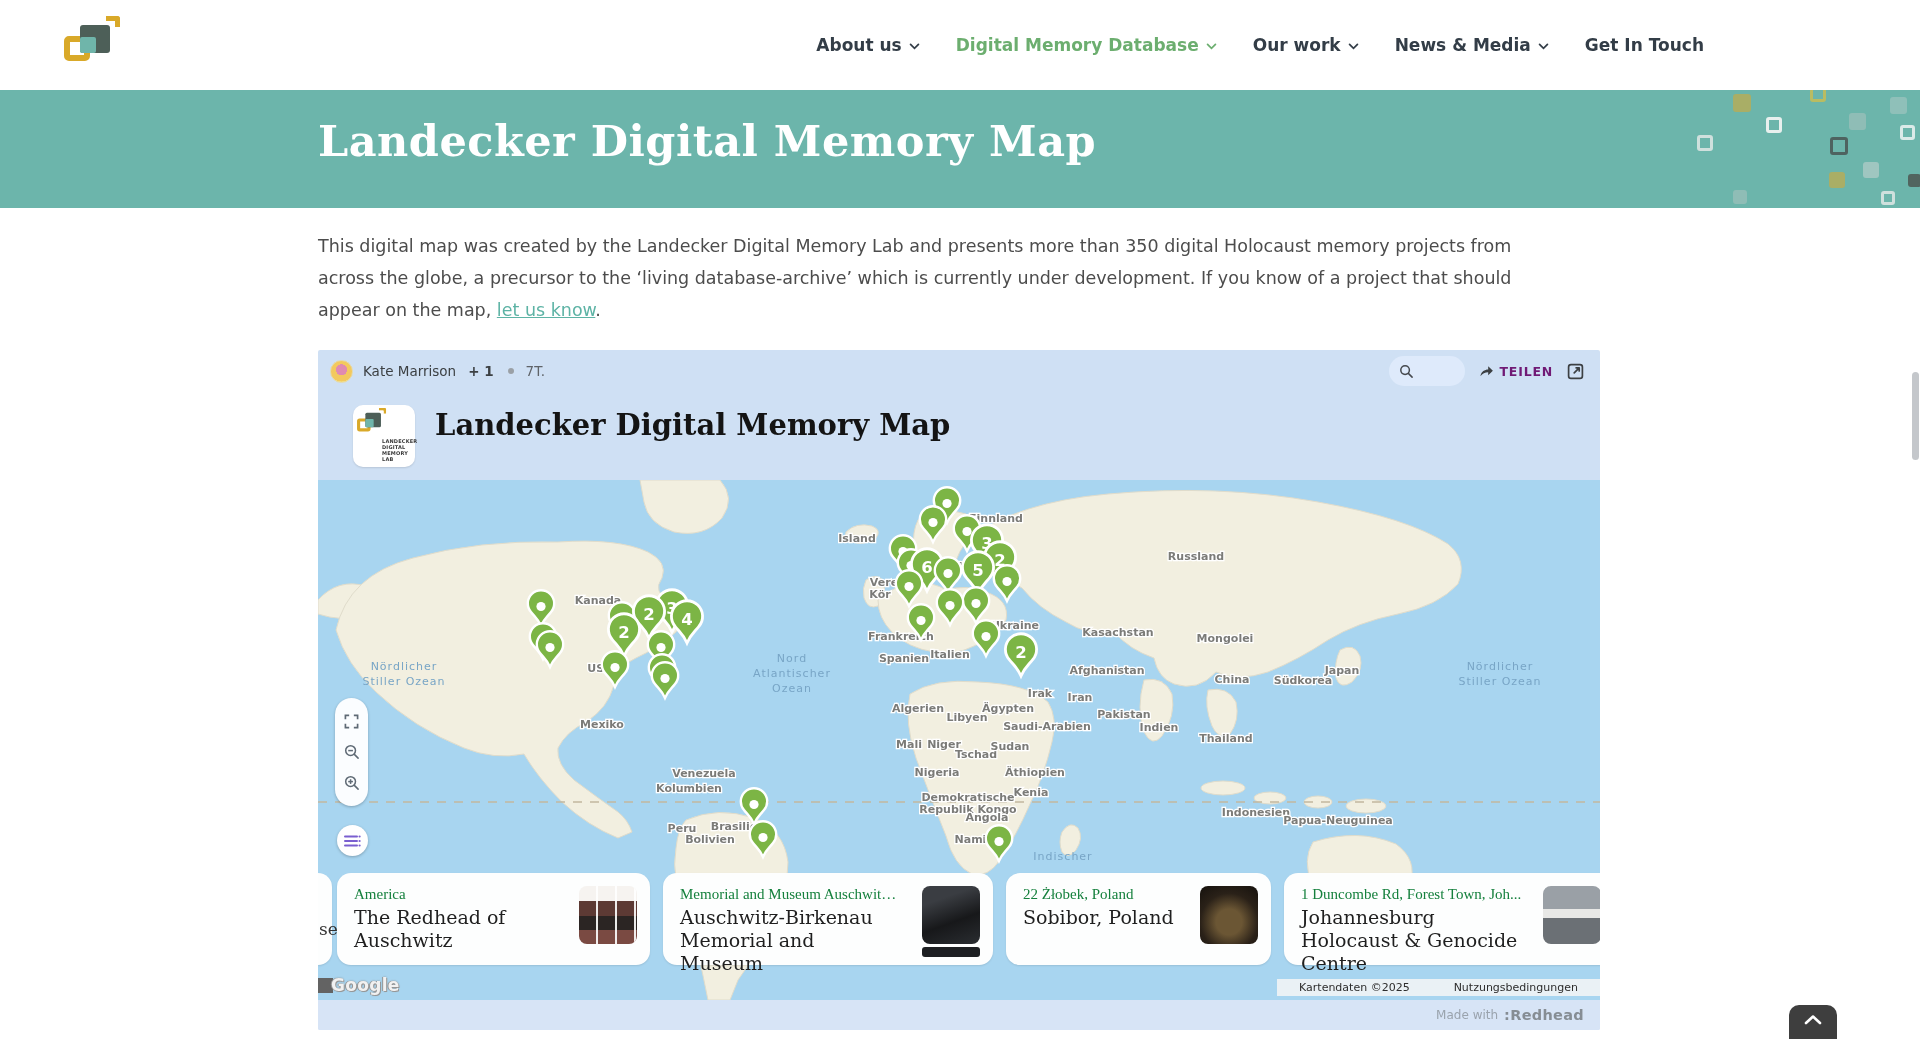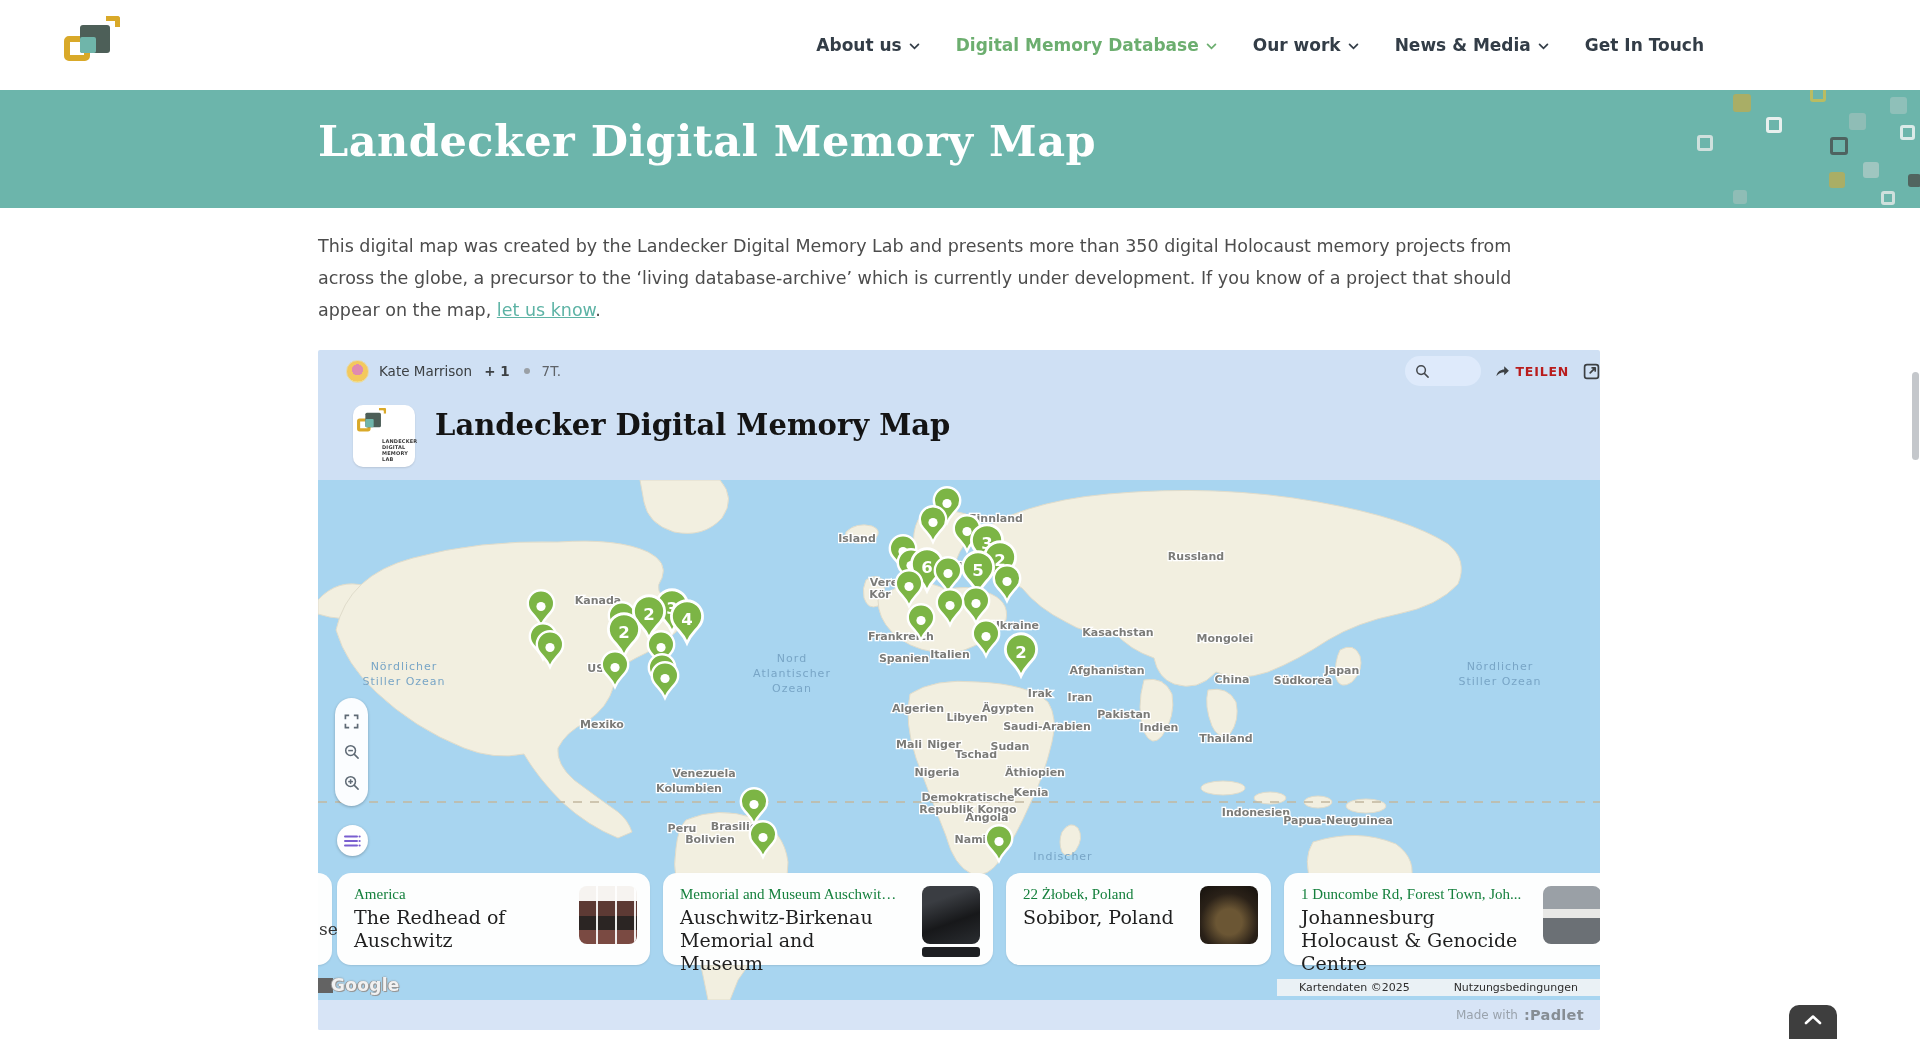--- a/index.html
+++ b/index.html
@@ -26,31 +26,31 @@
   .sq { position:absolute; border-radius:3px; }
   .sq.o { background:transparent !important; border:3px solid; }
 
   
   .intro { position:absolute; left:318px; top:230px; width:1252px; font-size:17.5px; line-height:32px; color:#4c4c4c; }
   .intro a { color:#5db3a5; text-decoration:underline; cursor:pointer; }
 
   
   .embed { position:absolute; left:318px; top:350px; width:1282px; height:680px; background:#cfe0f4; border-radius:2px; overflow:hidden; }
 
-  .embed-head { position:absolute; left:16px; top:0; width:100%; height:40px; display:flex; align-items:center; padding:2px 16px 0 12px; }
+  .embed-head { position:absolute; left:0; top:0; width:100%; height:40px; display:flex; align-items:center; padding:2px 16px 0 12px; }
   .avatar { width:23px; height:23px; border-radius:50%; flex:none;
             background:radial-gradient(circle at 50% 42%, #e08bb0 0 34%, #f3c95d 35% 72%, #f6df7a 73%); border:1px solid #e6d9a8; }
   .author { margin-left:10px; font-size:13.5px; color:#3c4043; }
   .author-extra { margin-left:12px; font-size:13.5px; color:#3c4043; font-weight:600; }
   .dot-sep { width:6px; height:6px; border-radius:50%; background:#9aa0a6; margin:0 12px 0 14px; }
   .views { font-size:13.5px; color:#5f6368; }
   .head-right { margin-left:auto; display:flex; align-items:center; gap:14px; }
   .search-pill { width:76px; height:30px; background:#deeafb; border-radius:15px; display:flex; align-items:center; padding-left:10px; cursor:pointer; }
   .share-btn { display:flex; align-items:center; gap:6px; cursor:pointer; }
-  .share-label { font-size:12.5px; font-weight:700; letter-spacing:.8px; color:#b91c1c; }
+  .share-label { font-size:12.5px; font-weight:700; letter-spacing:.8px; color:#701a75; }
   .ext-btn { cursor:pointer; display:flex; }
 
   .embed-titlebar { position:absolute; left:0; top:40px; width:100%; height:90px; }
   .embed-tile { position:absolute; left:35px; top:15px; width:62px; height:62px; background:#fff; border-radius:10px;
                 box-shadow:0 1px 2px rgba(0,0,0,.12); }
   .tile-mark { position:absolute; left:3px; top:3px; transform:scale(.52); transform-origin:0 0; }
   .tile-text { position:absolute; left:29px; top:33px; font-size:5px; line-height:6px; font-weight:700; color:#3a3a3a; letter-spacing:.2px; }
   .embed-title { position:absolute; left:117px; top:18px; font-family:"DejaVu Serif","Liberation Serif",serif;
                  font-weight:700; font-size:29px; color:#141414; }
 
@@ -511,21 +511,21 @@
       <div class="g-dark"></div>
       <div class="g-text">Google</div>
       <div class="attr-strip">
         <span>Kartendaten ©2025</span>
         <span>Nutzungsbedingungen</span>
       </div>
     </div>
 
     <div class="embed-foot">
       <span class="made-with">Made with</span>
-      <span class="padlet-brand">:Padlet</span>
+      <span class="padlet-brand">:Redhead</span>
     </div>
   </div>
 
   <div class="scroll-top">
     <svg width="18" height="11" viewBox="0 0 18 11">
         <path d="M2 9 L9 2.5 L16 9" fill="none" stroke="#ffffff" stroke-width="2.6" stroke-linecap="round" stroke-linejoin="round"></path>
       </svg>
   </div>
   <div class="scrollbar-thumb"></div>
 

